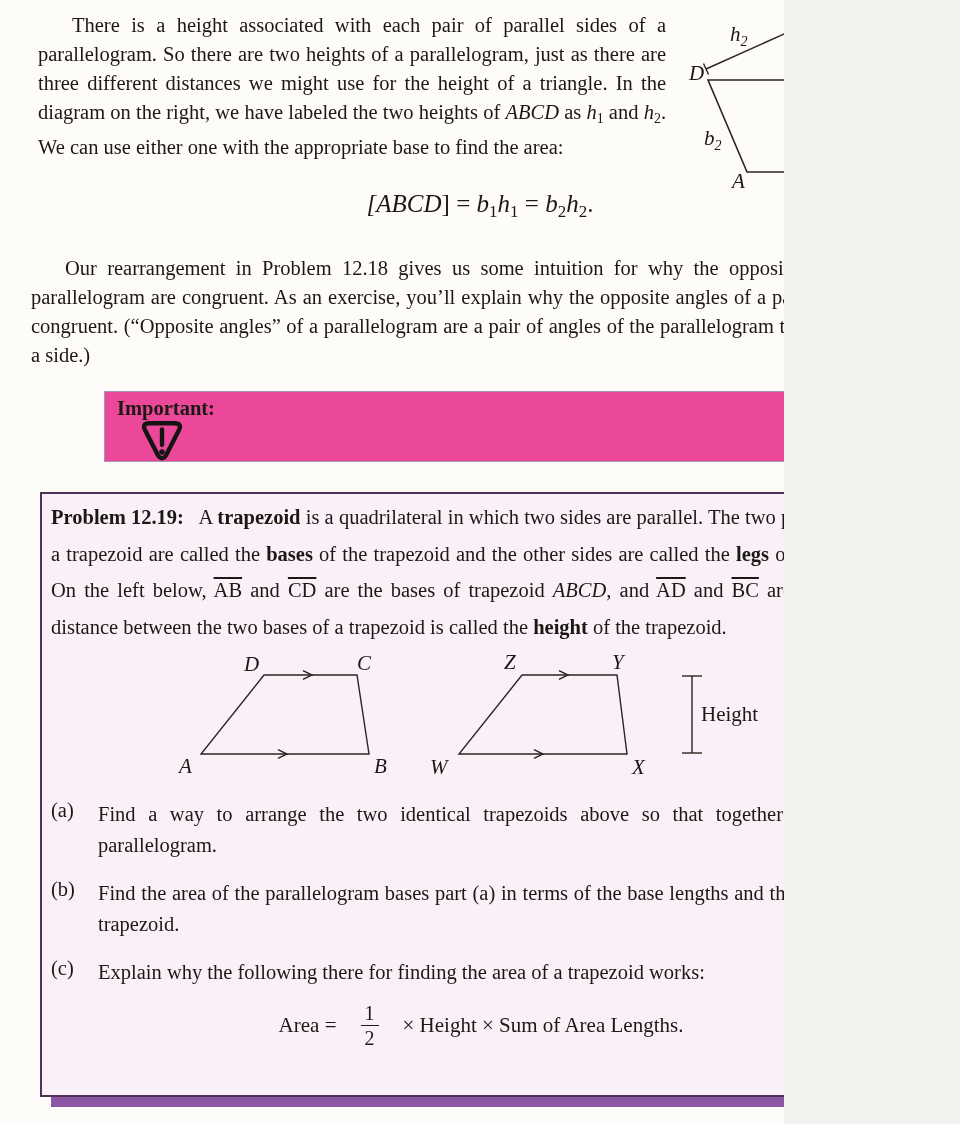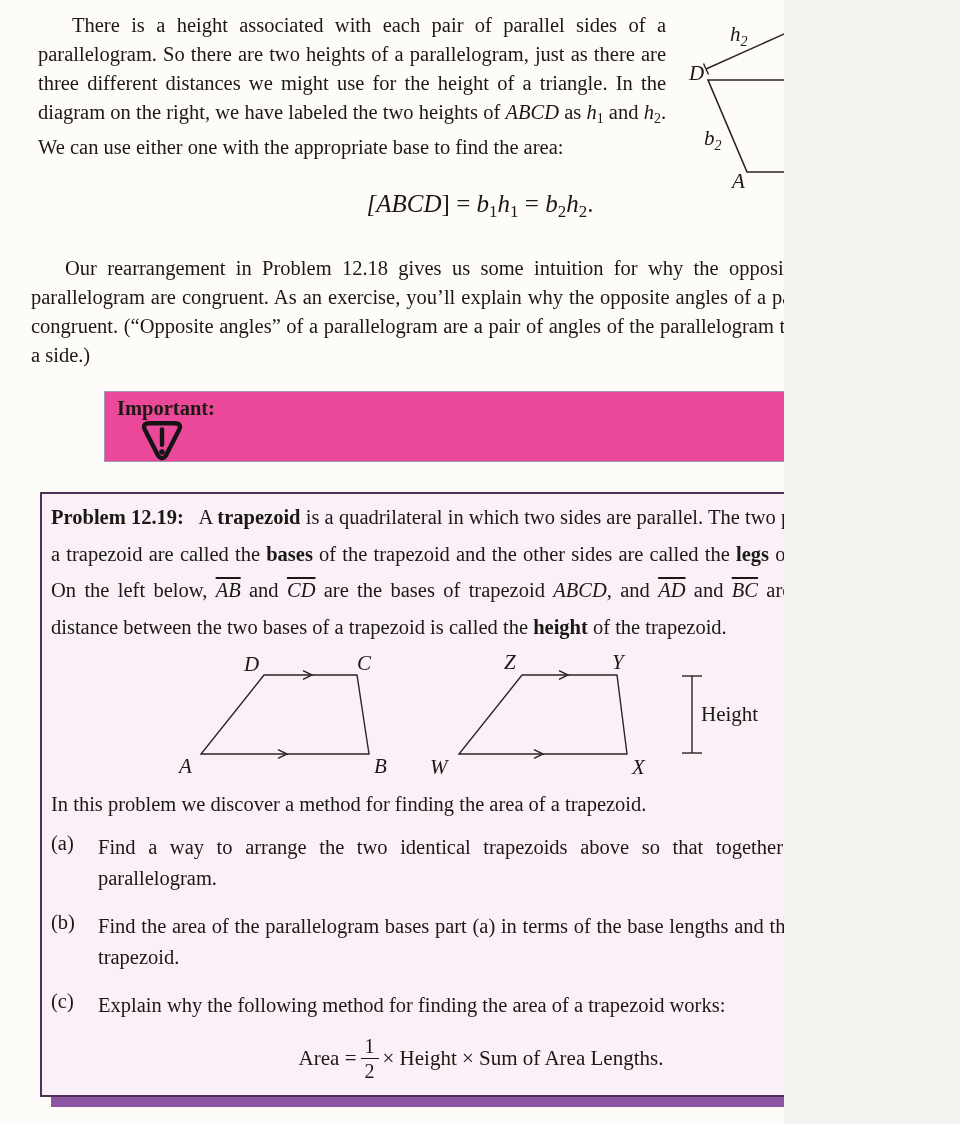--- a/index.html
+++ b/index.html
@@ -23,21 +23,21 @@
   .fig-pgram{position:absolute;top:0;left:665px;width:295px;height:205px;}
   .display-formula{
     position:absolute;top:190px;left:0;width:960px;
     text-align:center;font-size:25px;
   }
   .p2{position:absolute;top:254px;left:31px;width:886px;}
   
   .seg-n{}
   .seg-b{font-weight:bold;}
   .seg-i{font-style:italic;}
-  .seg-oi{font-style:italic;text-decoration:overline;}
+  .seg-oi{text-decoration:overline;}
   .seg-sub{font-size:0.68em;vertical-align:-0.3em;}
   
   .imp-box{
     position:absolute;top:391px;left:104px;width:766px;height:71px;
     box-sizing:border-box;
     background:#ec4899;border:1.5px solid #a594b7;
     display:flex;align-items:center;
     padding:5px 12px 0 12px;
   }
   .imp-left{
@@ -64,21 +64,21 @@
   .fig-trap-row{margin:2px 0 0 118px;}
   .prob-intro{font-size:20.5px;line-height:30px;margin:3px 0 0 0;}
   .prob-part{
     display:flex;margin-top:9px;font-size:20.5px;line-height:31px;
   }
   .part-label{flex:0 0 43px;}
   .part-text{flex:1;text-align:justify;margin:4px;padding-right:2px;}
   
   .area-formula{
     margin-top:11px;display:flex;justify-content:center;align-items:center;
-    font-size:21px;gap:4px;
+    font-size:21px;gap:24px;
   }
   .frac{display:inline-block;text-align:center;font-size:20px;line-height:1.02;}
   .frac-num{display:block;border-bottom:1.7px solid #1c1813;padding:0 4px 2px;}
   .frac-den{display:block;padding-top:2px;}
   
   .fig-line{stroke:#2a2520;stroke-width:1.6;fill:none;}
   .fig-line-thin{stroke:#2a2520;stroke-width:1.4;fill:none;}
   .svg-lbl{font-family:"Liberation Serif",serif;font-style:italic;font-size:21px;fill:#1c1813;}
   .svg-lbl-up{font-family:"Liberation Serif",serif;font-size:21px;fill:#1c1813;}
   .svg-sub{font-size:14px;}
@@ -159,33 +159,32 @@
 
         <g>
           <line class="fig-line-thin" x1="698" y1="684" x2="698" y2="761"></line>
           <line class="fig-line-thin" x1="688" y1="684" x2="708" y2="684"></line>
           <line class="fig-line-thin" x1="688" y1="761" x2="708" y2="761"></line>
         </g>
         <text class="svg-lbl-up" x="707" y="729">Height</text>
       </svg>
     </div>
 
-    <p class="prob-intro">In this problem we discover a method for finding the area of a trapezoid.</p>
 
     <div class="prob-part">
       <span class="part-label">(a)</span>
       <p class="part-text">Find a way to arrange the two identical trapezoids above so that together they form a parallelogram.</p>
     </div>
     <div class="prob-part">
       <span class="part-label">(b)</span>
       <p class="part-text">Find the area of the parallelogram bases part (a) in terms of the base lengths and the height of the trapezoid.</p>
     </div>
     <div class="prob-part">
       <span class="part-label">(c)</span>
-      <p class="part-text">Explain why the following method for finding the area of a trapezoid works:</p>
+      <p class="part-text">Explain why the following there for finding the area of a trapezoid works:</p>
     </div>
 
     <div class="area-formula">
       <span>Area =</span>
       <span class="frac">
         <span class="frac-num">1</span>
         <span class="frac-den">2</span>
       </span>
       <span>× Height × Sum of Area Lengths.</span>
     </div>

